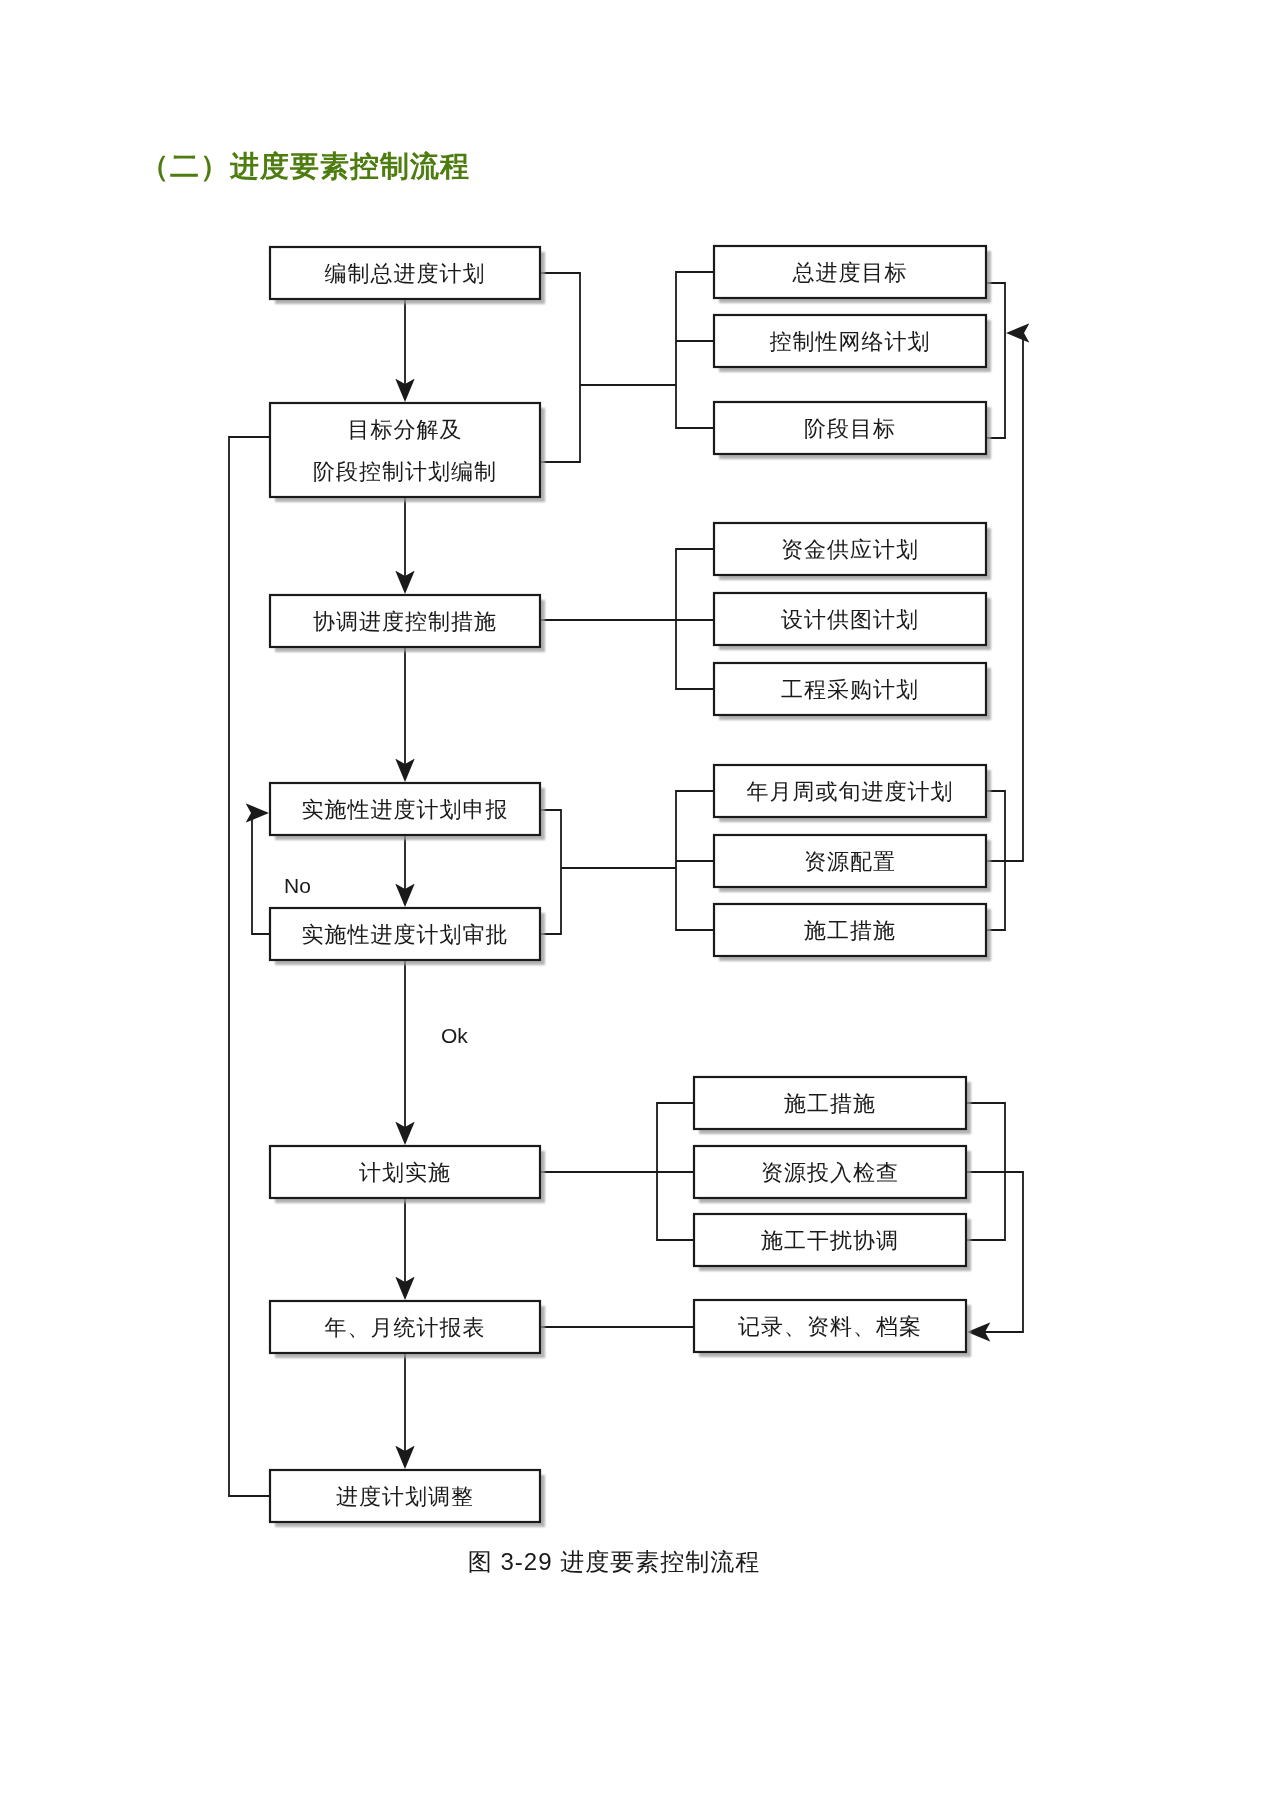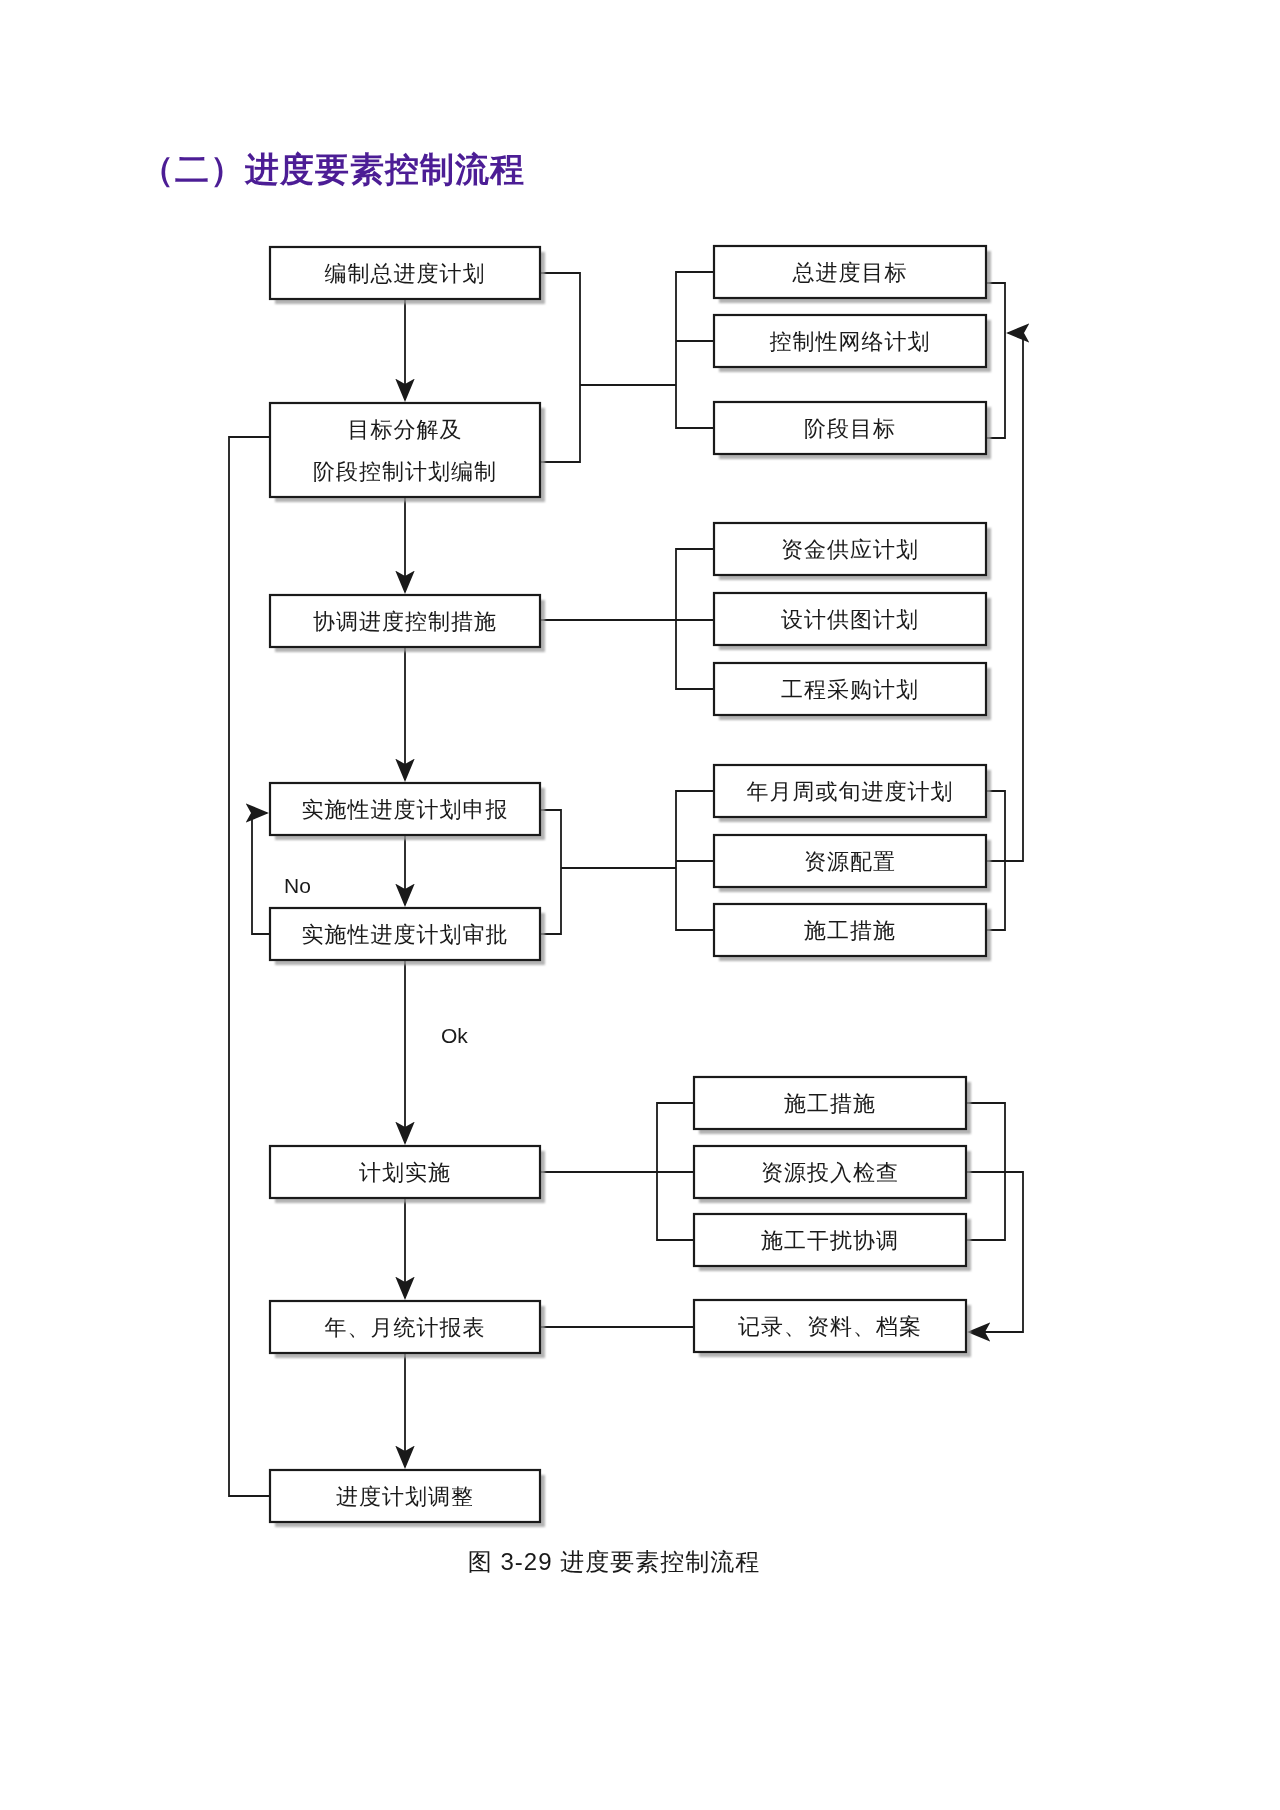--- a/index.html
+++ b/index.html
@@ -2,21 +2,21 @@
 <html><head>
 <meta charset="utf-8">
 <style>
   html,body{margin:0;padding:0;background:#ffffff;}
   body{
     width:1280px;height:1810px;position:relative;overflow:hidden;
     font-family:"Liberation Sans", sans-serif;
   }
   #section-heading{
     position:absolute;left:140px;top:147px;
-    font-size:34px;font-weight:700;color:#4c1d95;letter-spacing:1px;
+    font-size:29px;font-weight:700;color:#4d7c0f;letter-spacing:1px;
     white-space:nowrap;
   }
   #figure-caption{
     position:absolute;left:0;top:1546px;width:1228px;
     text-align:center;font-size:24px;color:#1a1a1a;letter-spacing:1px;
   }
   #flow{position:absolute;left:0;top:0;}
   .box{fill:#ffffff;stroke:#1a1a1a;stroke-width:2.2px;}
   .shadow{fill:#9a9a9a;opacity:.75;filter:blur(1.2px);}
   .edge{fill:none;stroke:#1a1a1a;stroke-width:1.8px;}

